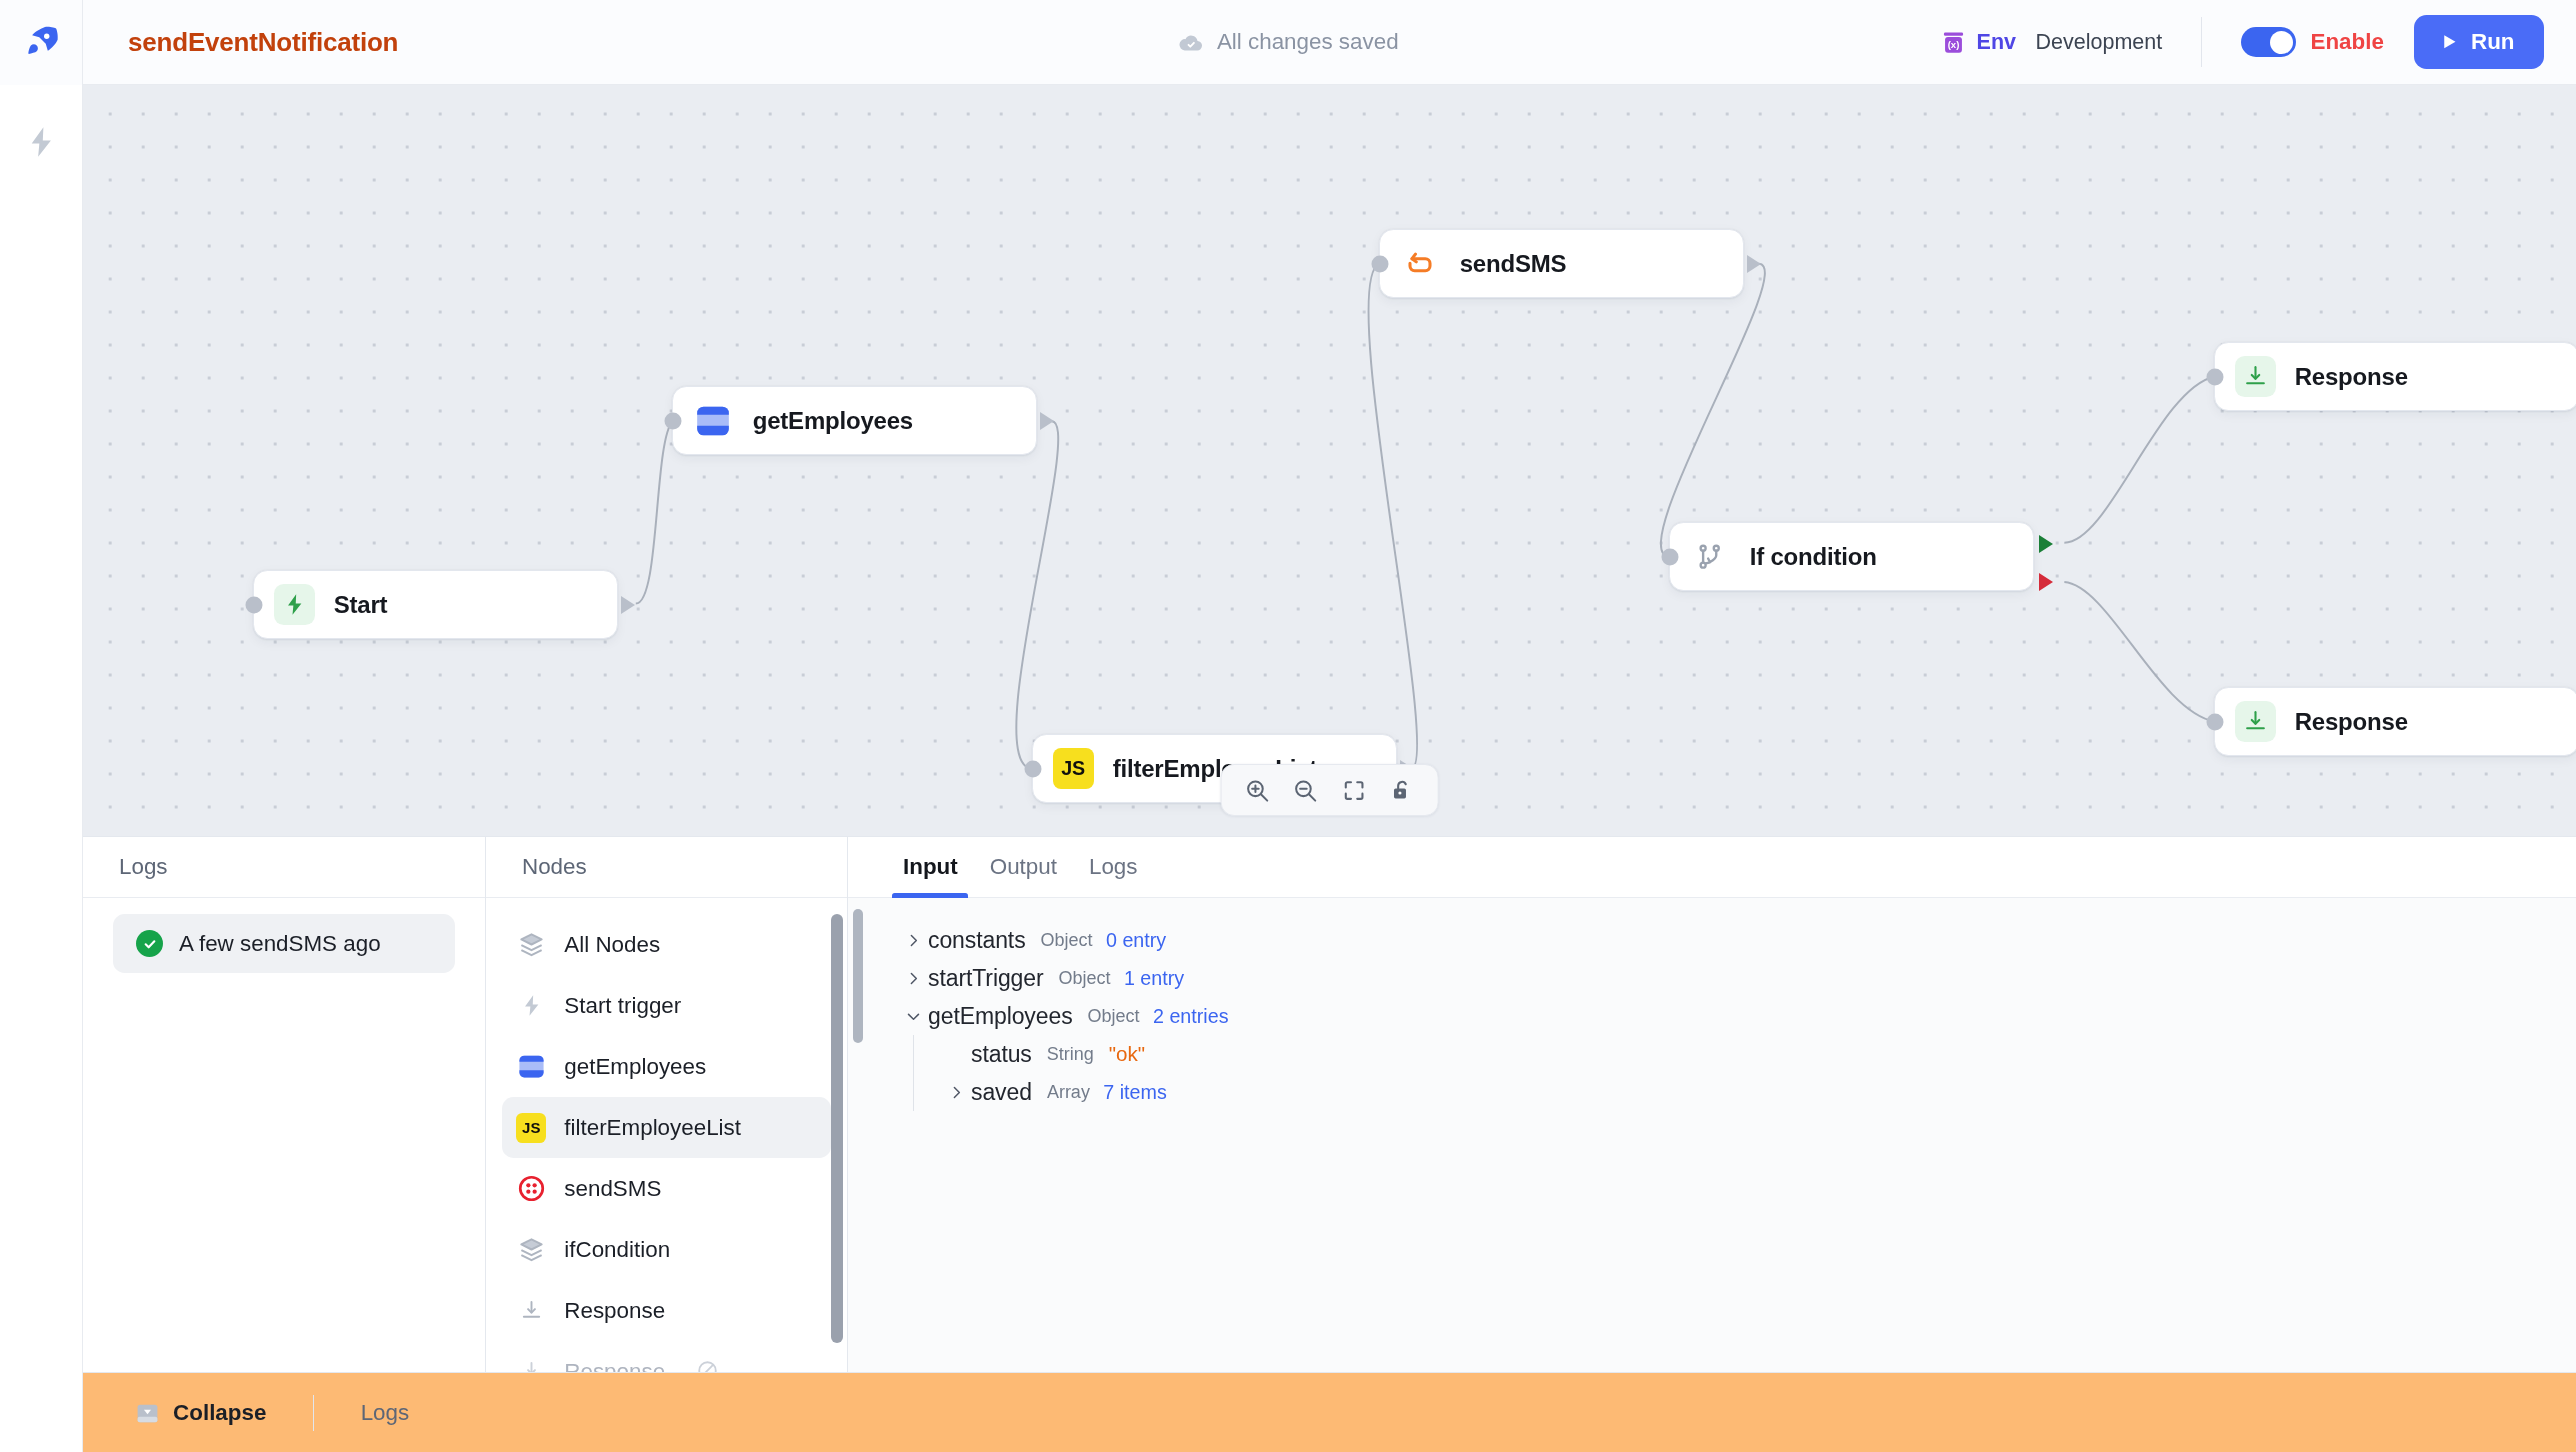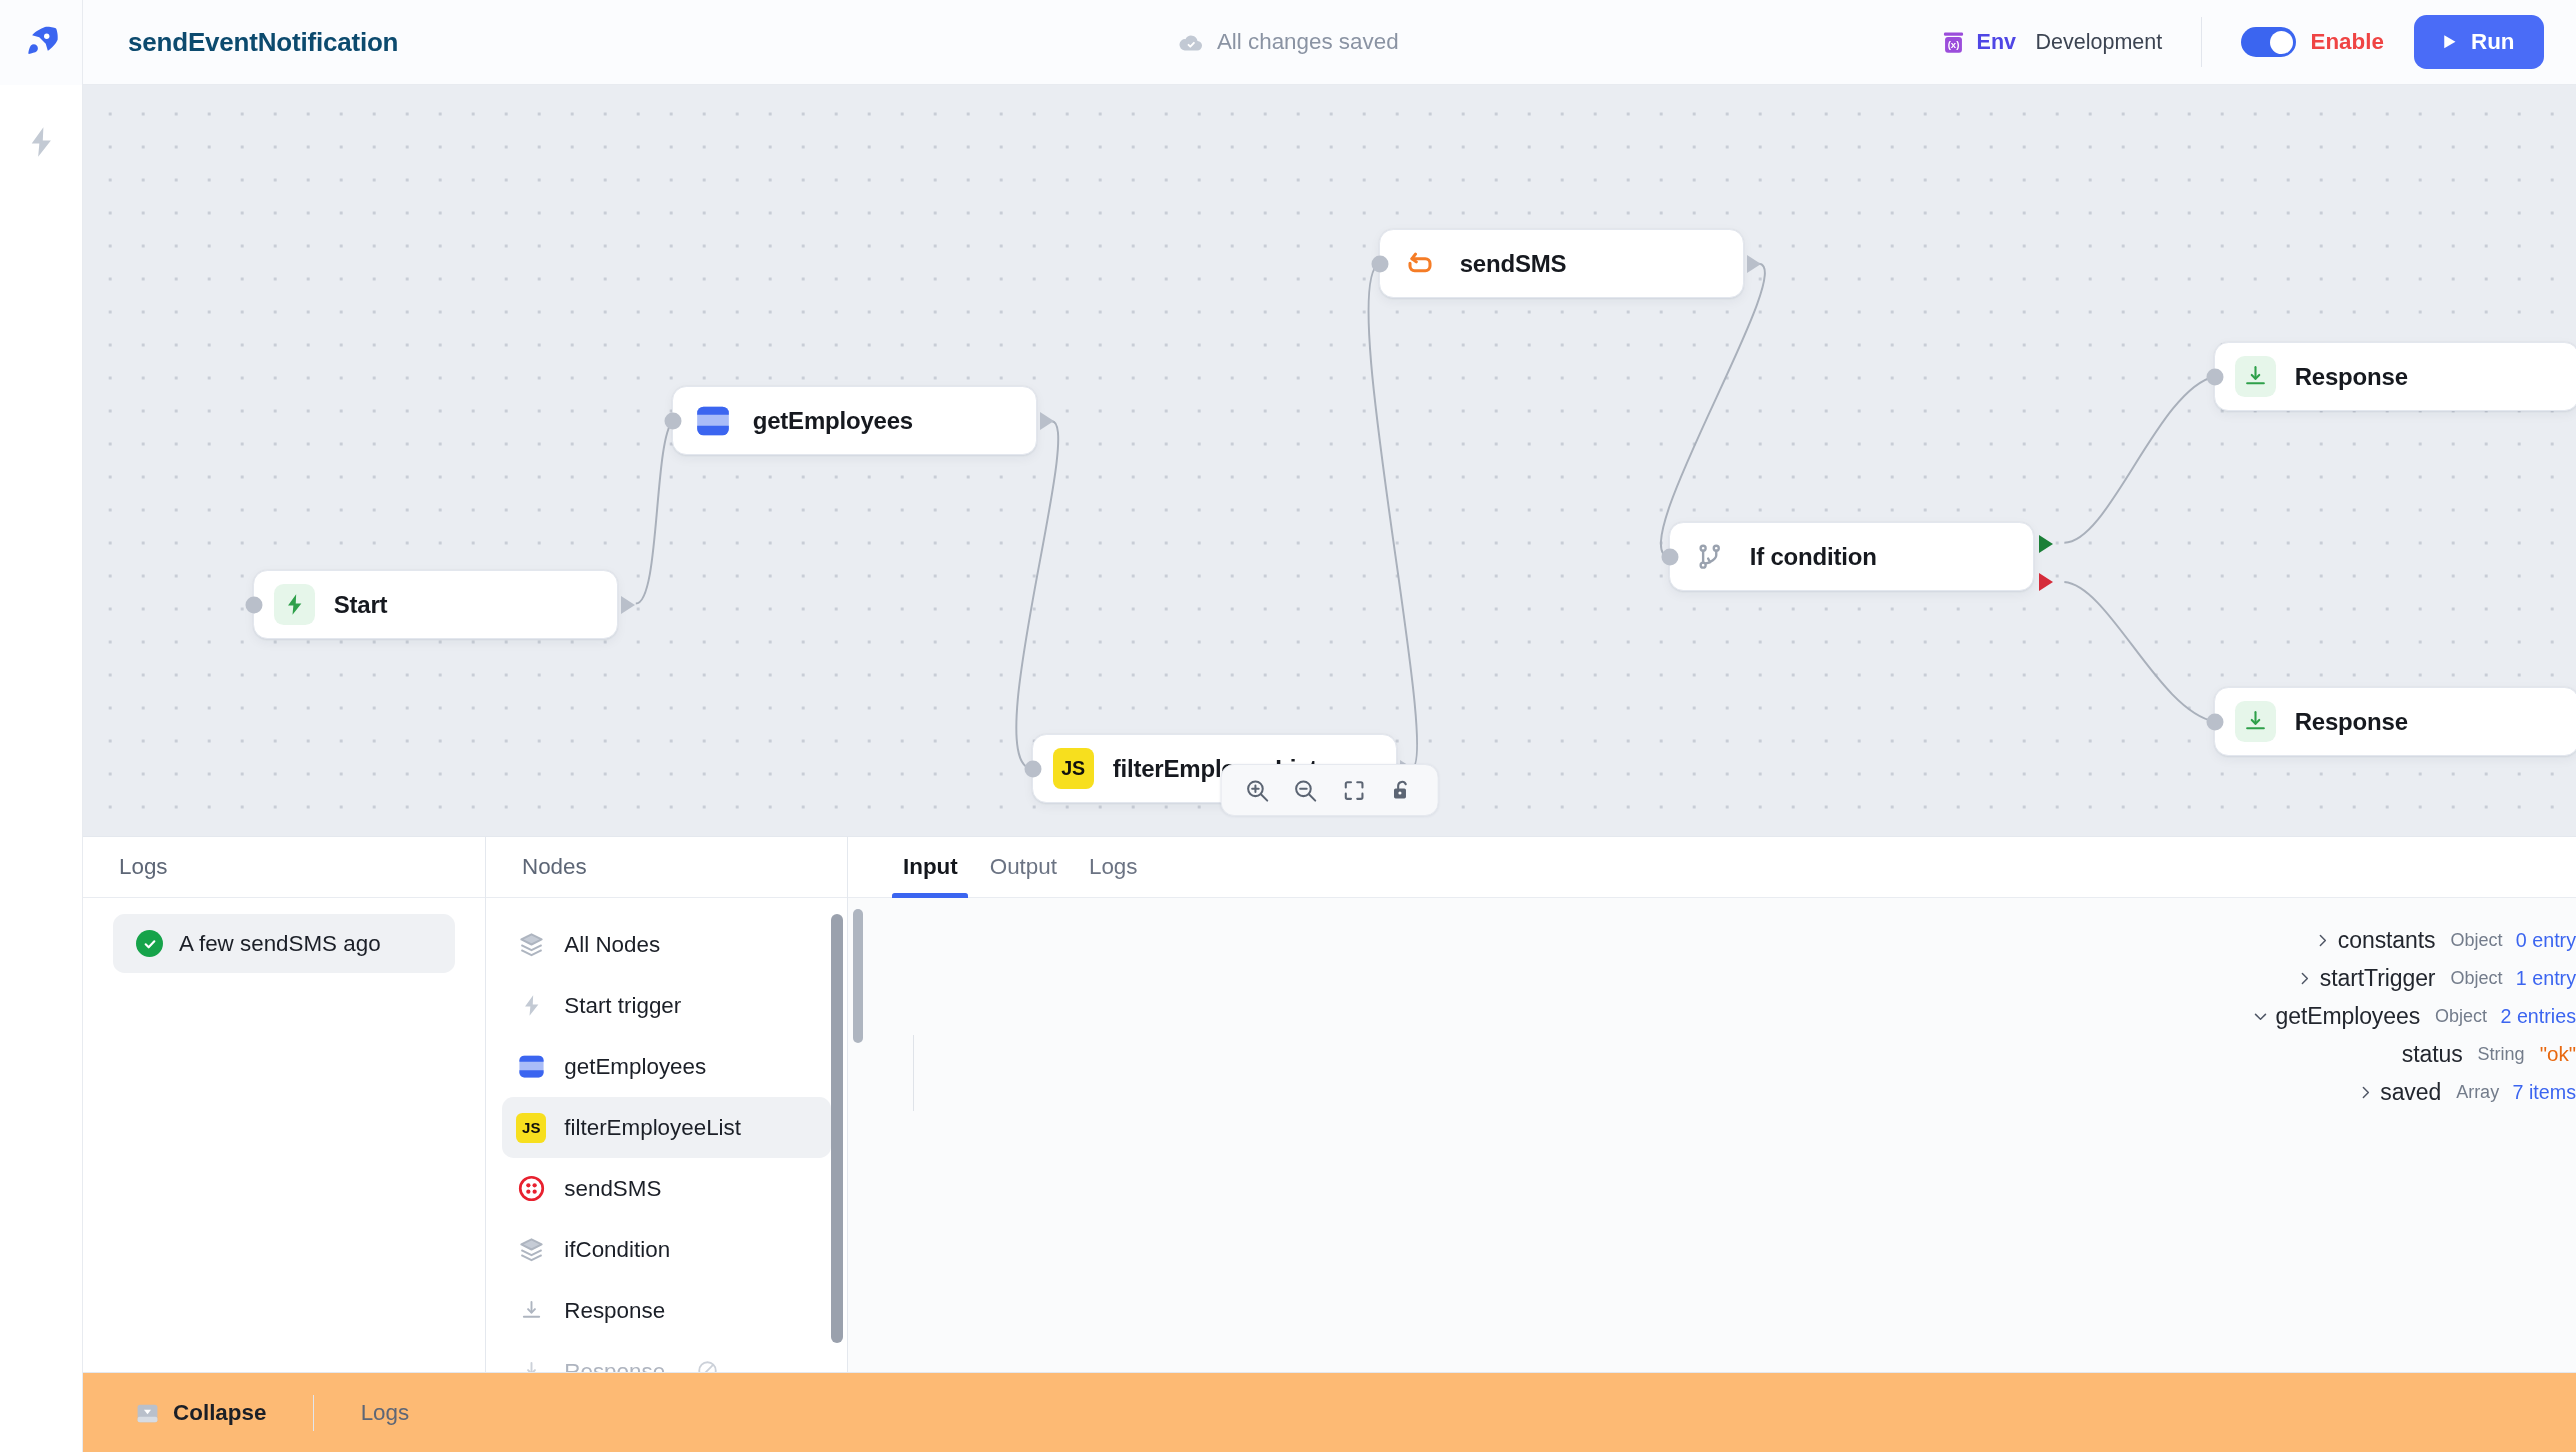--- a/index.html
+++ b/index.html
@@ -20,21 +20,21 @@
     position: relative;
   }
   .logo-cell {
     width: 83px; height: 85px;
     display: flex; align-items: center; justify-content: center;
     border-right: 0.9px solid #e8ebf0;
     background: #fbfcfe;
   }
   .flow-title {
     margin-left: 45px;
-    font-size: 26px; font-weight: 600; color: #0c4a6e;
+    font-size: 26px; font-weight: 600; color: #c2410c;
     letter-spacing: -0.2px;
   }
   .save-status {
     position: absolute; left: 50%; transform: translateX(-50%);
     display: flex; align-items: center; gap: 12.5px;
     color: #8a93a3; font-size: 22.4px; font-weight: 500;
   }
   .topright {
     margin-left: auto; display: flex; align-items: center; gap: 0;
     padding-right: 32px;
@@ -179,21 +179,21 @@
     font-size: 22.4px; color: #6b7383; font-weight: 500;
     position: relative; cursor: pointer;
   }
   .tab.active { color: #14171d; font-weight: 700; }
   .tab.active::after {
     content: ""; position: absolute; left: 5.4px; right: 5.4px; bottom: -0.9px;
     height: 4.5px; background: #3b65f0; border-radius: 2.7px 2.7px 0 0;
   }
 
   .json-view { flex: 1 1 auto; background: #fafbfc; padding: 23px 0 0 50px; overflow: hidden; position: relative;}
-  .json-row { display: flex; align-items: center; height: 38px; gap: 0; justify-content: flex-end; }
+  .json-row { display: flex; align-items: center; height: 38px; gap: 0; }
   .caret { width: 30px; flex: 0 0 30px; display: flex; align-items: center; justify-content: center; cursor: pointer;}
   .jkey { font-size: 23px; color: #22262e; font-weight: 500; letter-spacing: -0.1px;}
   .jtype { font-size: 18px; color: #737c8b; margin-left: 15px; }
   .jcount { font-size: 19.7px; color: #3b65f0; margin-left: 13.4px; }
   .jstr { font-size: 20.6px; color: #e8680f; margin-left: 15px; font-weight: 500;}
   .indent1 { padding-left: 27px; border-left: 1.8px solid #dfe3e9; margin-left: 15px;}
   .json-scrollbar {
     position: absolute; left: 5.4px; top: 10.7px; width: 9.8px; height: 134px;
     background: #aeb5c0; border-radius: 7.2px;
   }

